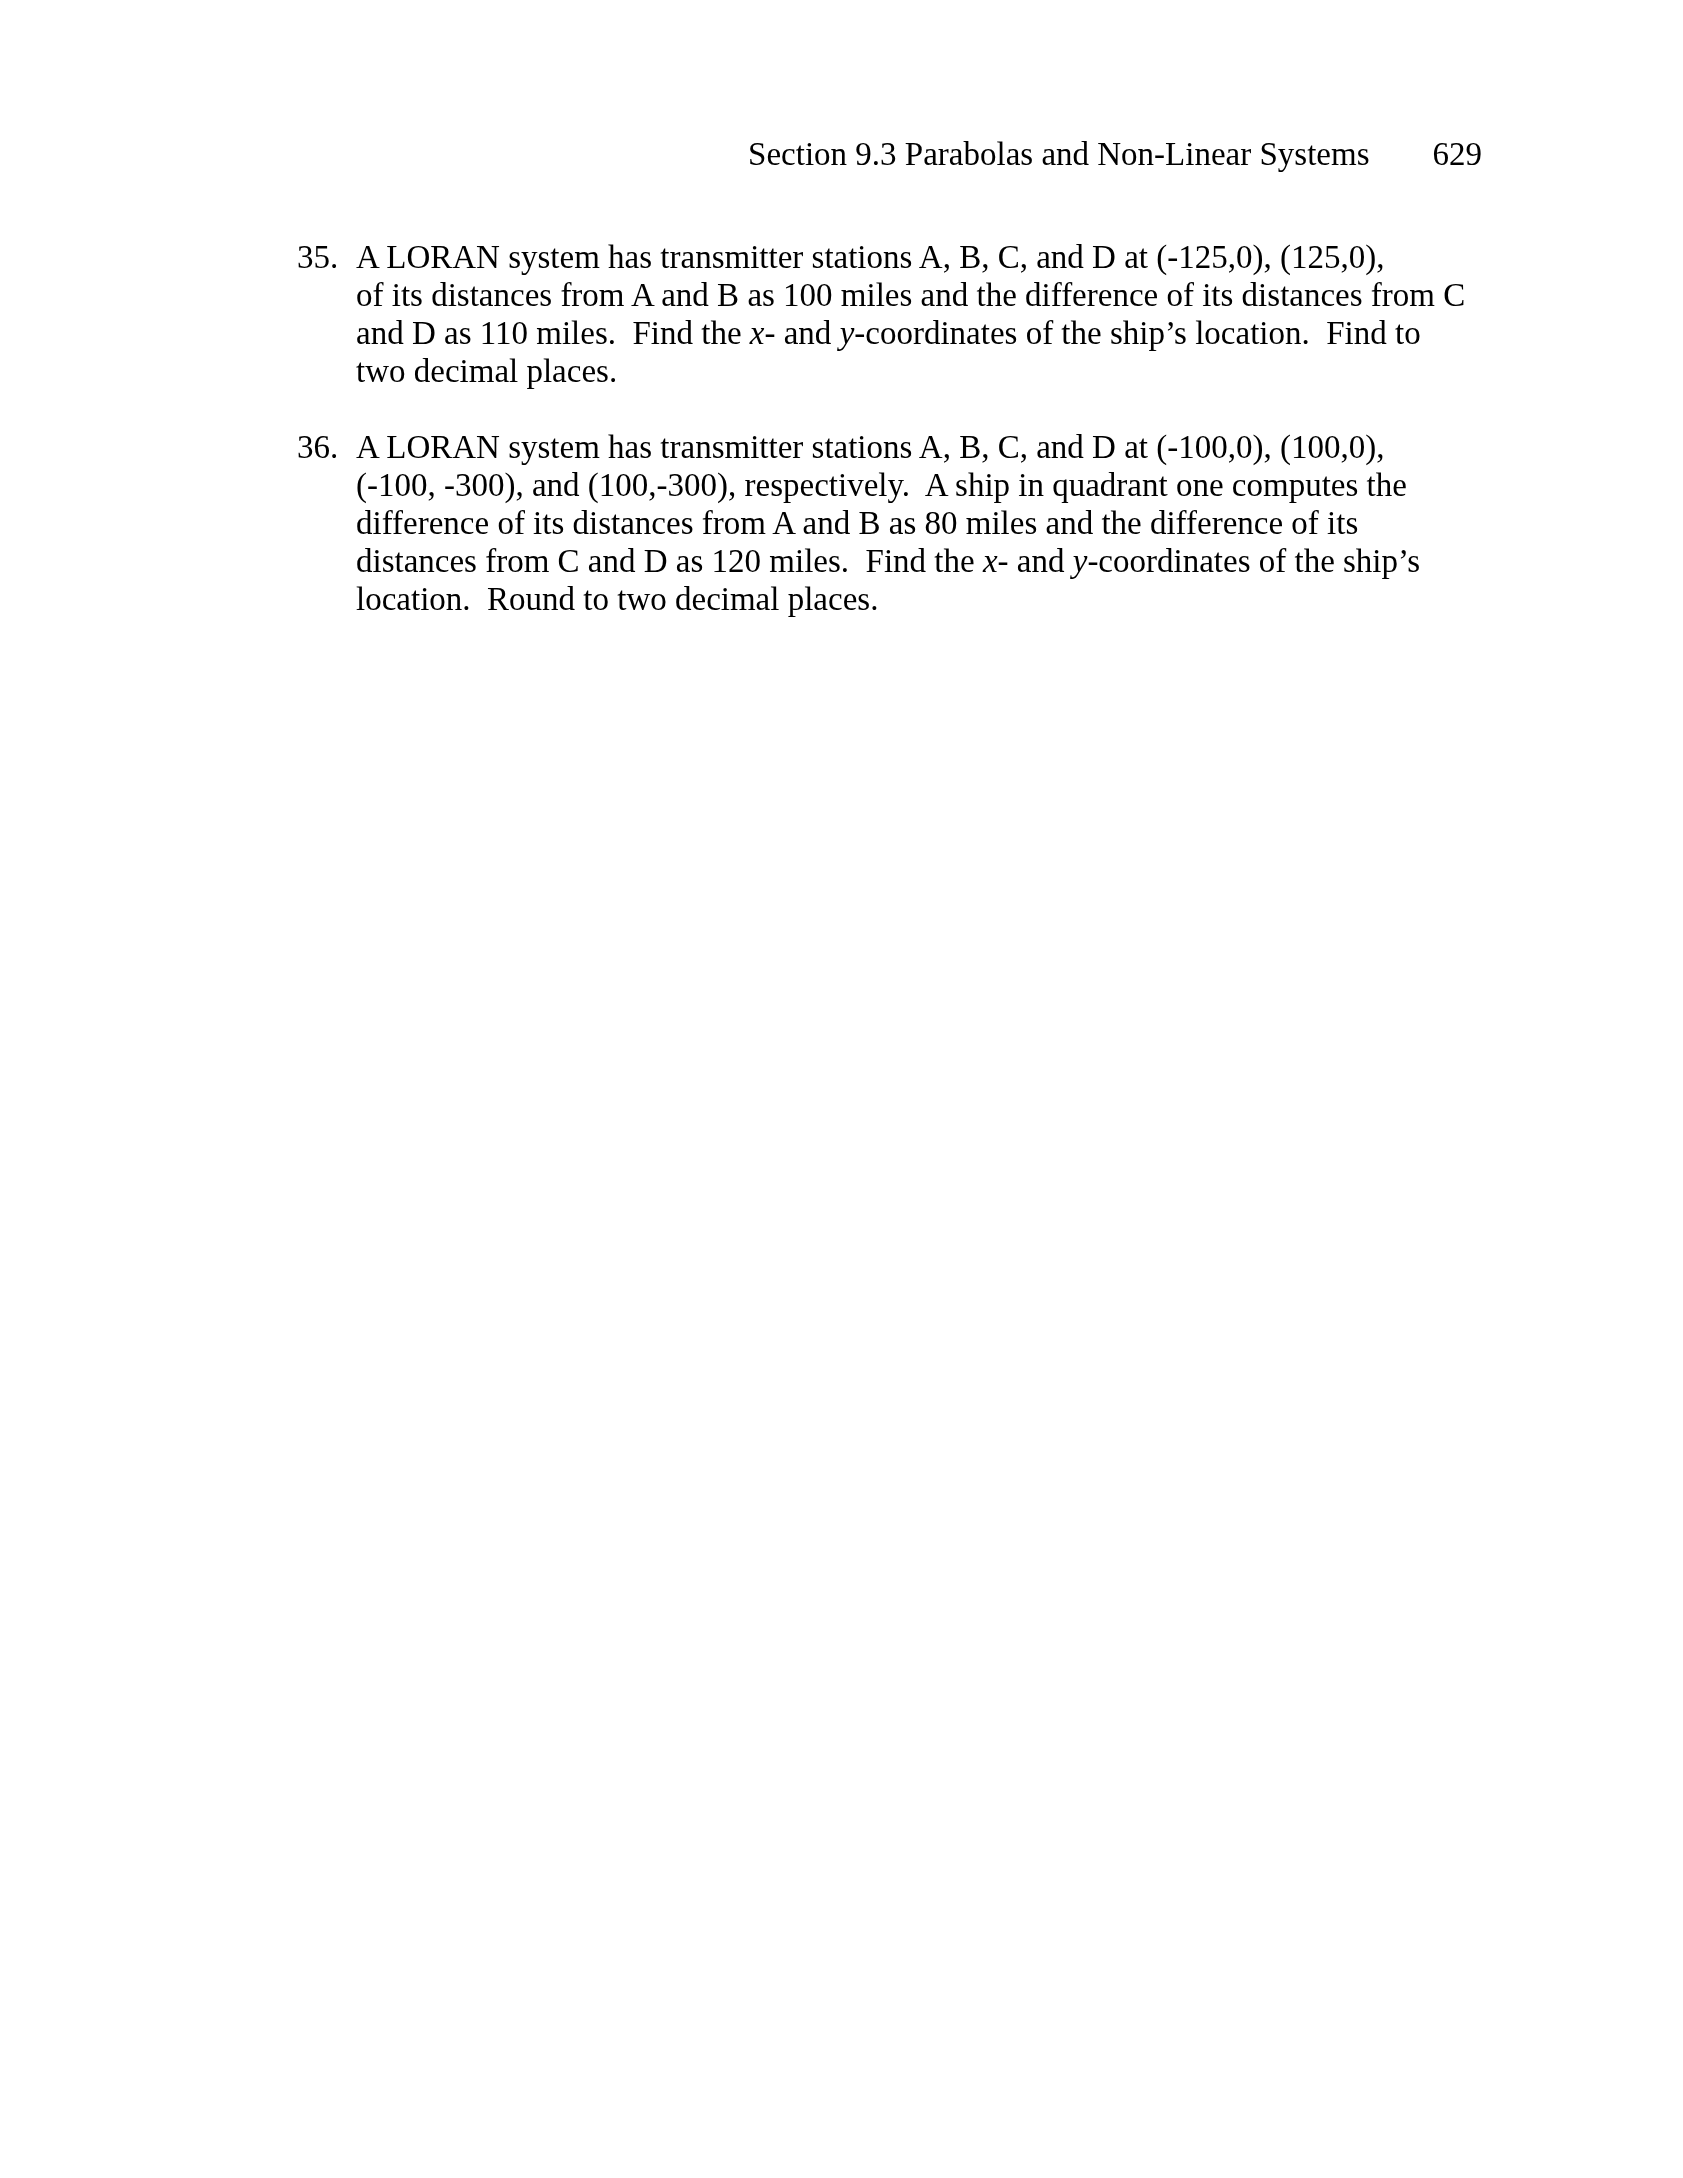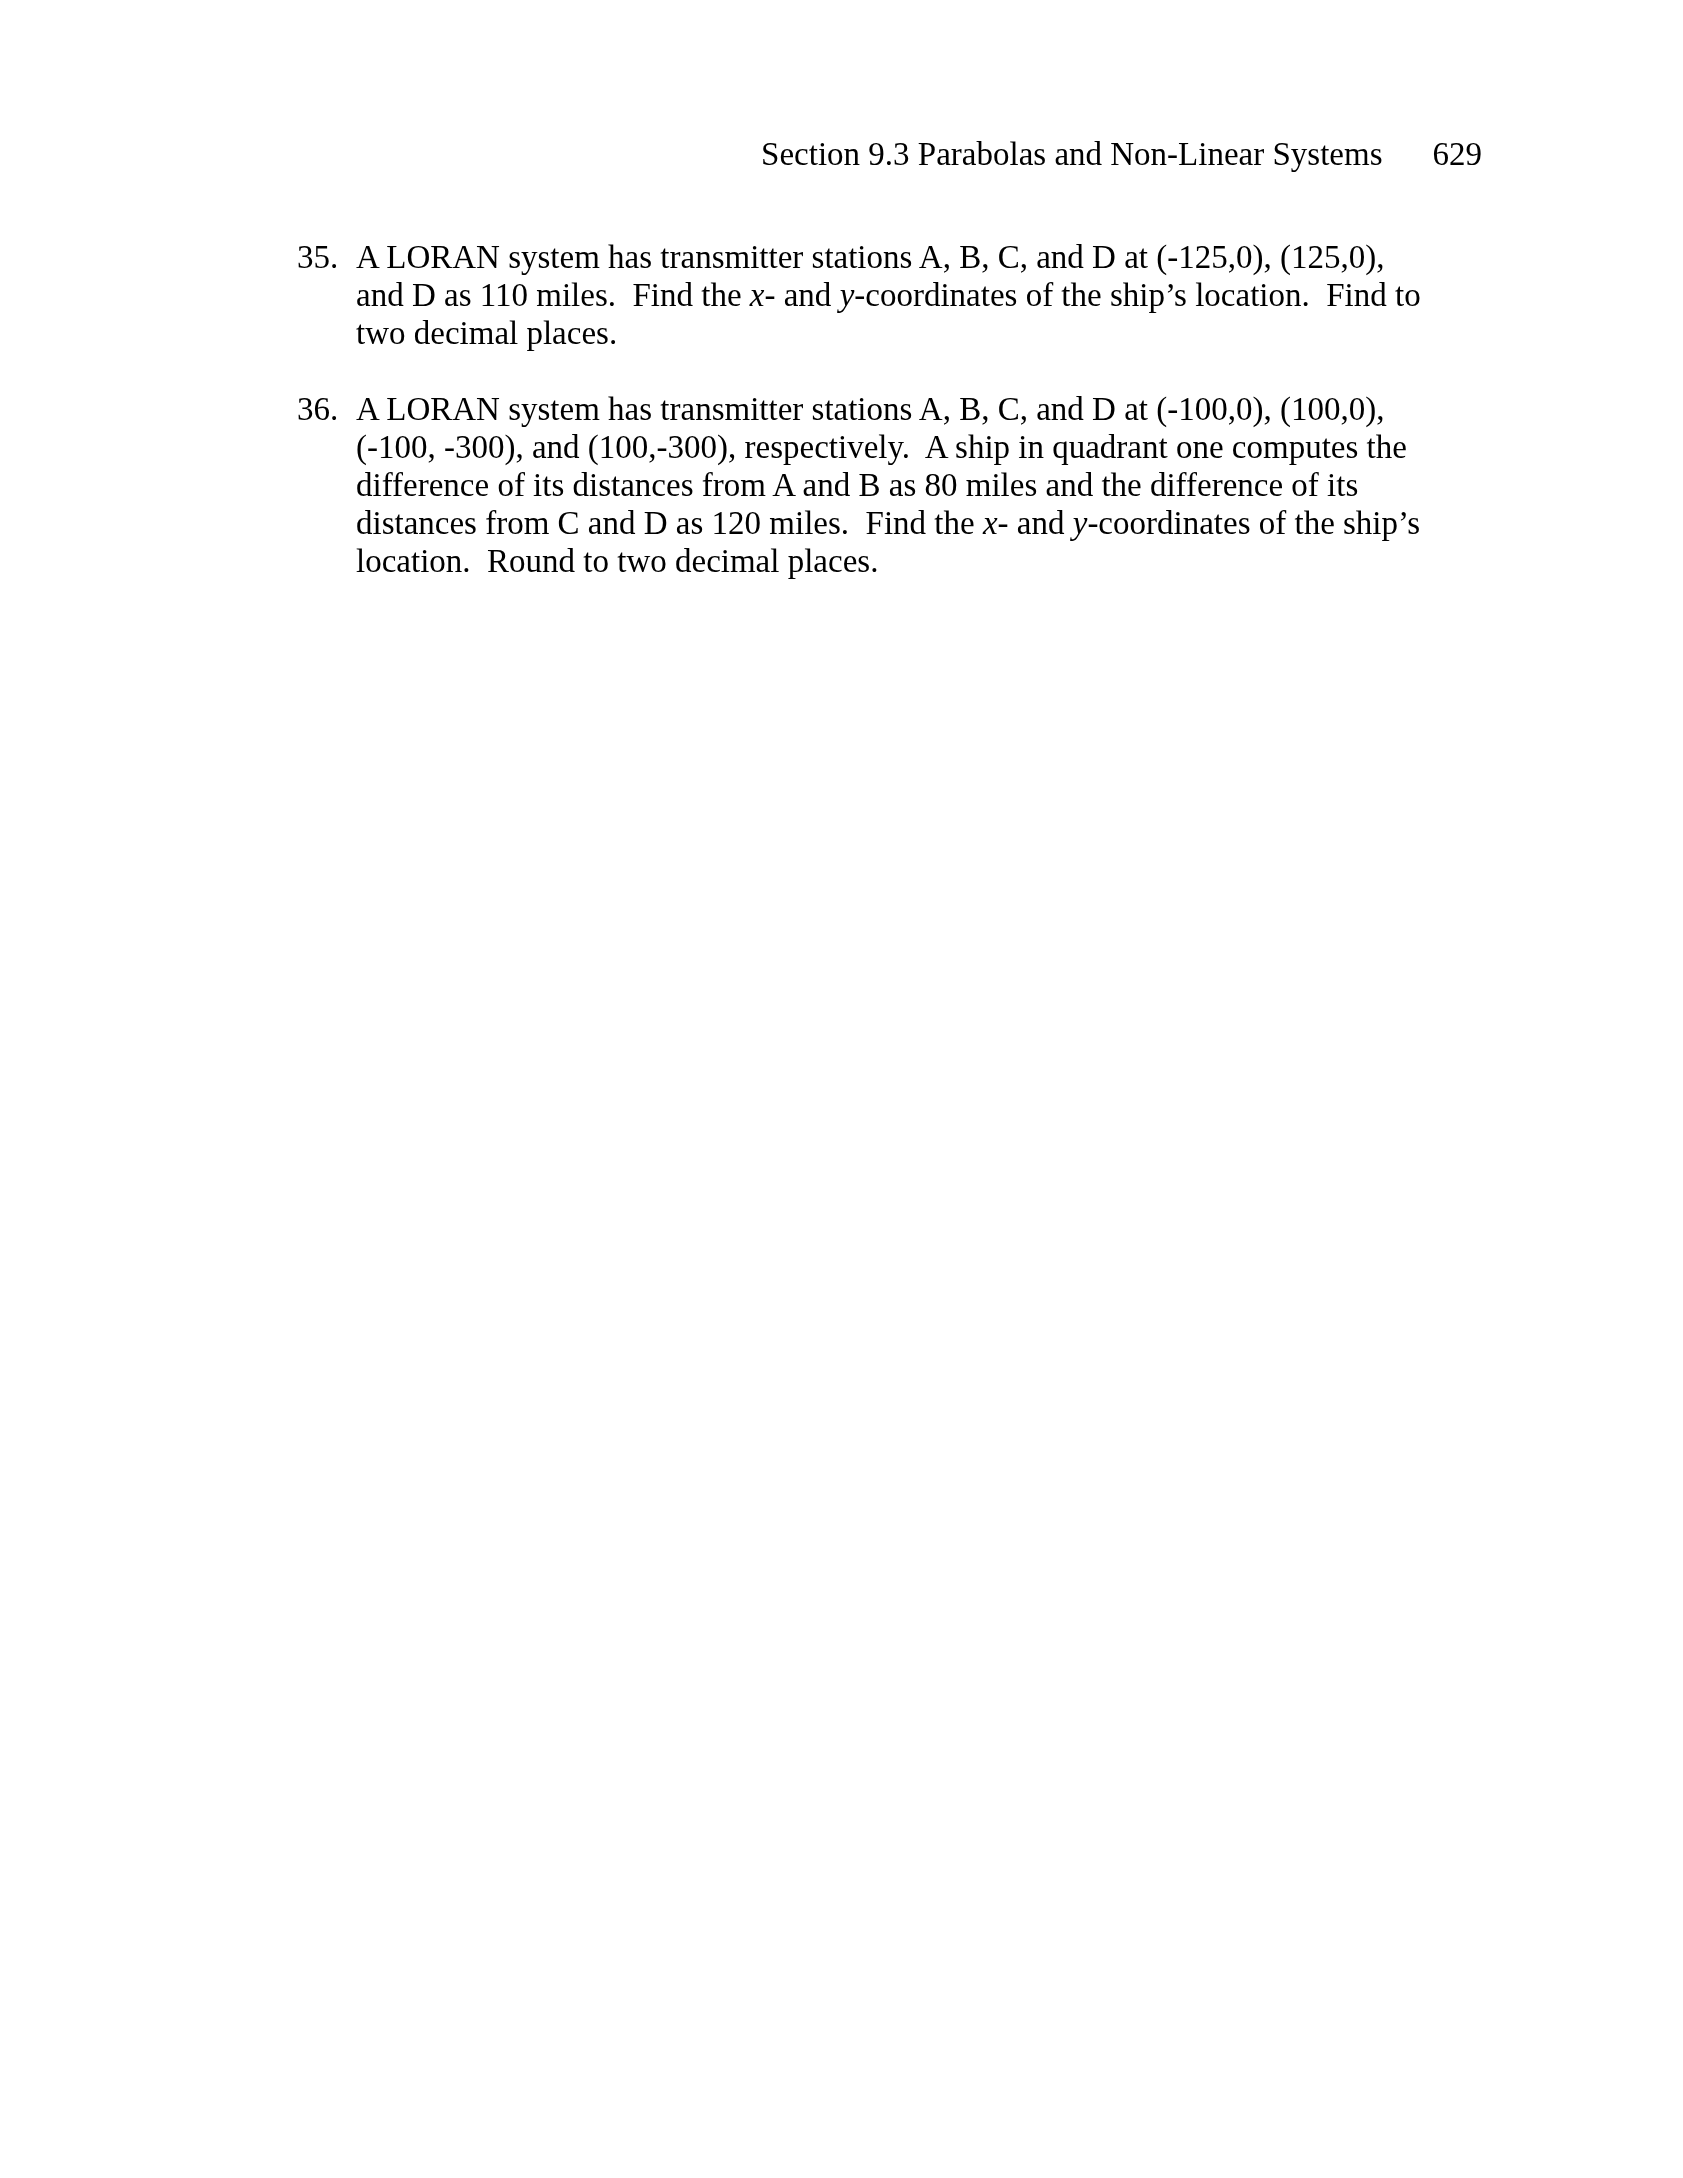--- a/index.html
+++ b/index.html
@@ -21,21 +21,21 @@
   .page-header {
     position: absolute;
     top: 97px;
     left: 0;
     right: 201px;
     text-align: right;
     white-space: pre;
   }
   .page-number {
     display: inline-block;
-    margin-left: 50px;
+    margin-left: 63px;
   }
   .problems {
     position: absolute;
     top: 238px;
     left: 297px;
     width: 1238px;
   }
   .problem {
     display: flex;
     align-items: flex-start;
@@ -65,20 +65,21 @@
   <header class="page-header">
     <span>Section 9.3 Parabolas and Non-Linear Systems</span><span class="page-number">629</span>
   </header>
 
   <main class="problems">
 
     <div class="problem">
       <div class="problem-num">35.</div>
       <div class="problem-lines">
           <div class="line"><span>A LORAN system has transmitter stations A, B, C, and D at (-125,0), (125,0),</span></div>
+          <div class="line"><span>of its distances from A and B as 100 miles and the difference of its distances from C</span></div>
           <div class="line"><span>and D as 110 miles.  Find the </span><span class="it">x</span><span>- and </span><span class="it">y</span><span>-coordinates of the ship’s location.  Find to</span></div>
           <div class="line"><span>two decimal places.</span></div>
         </div>
     </div>
 
     <div class="problem">
       <div class="problem-num">36.</div>
       <div class="problem-lines">
           <div class="line"><span>A LORAN system has transmitter stations A, B, C, and D at (-100,0), (100,0),</span></div>
           <div class="line"><span>(-100, -300), and (100,-300), respectively.  A ship in quadrant one computes the</span></div>

